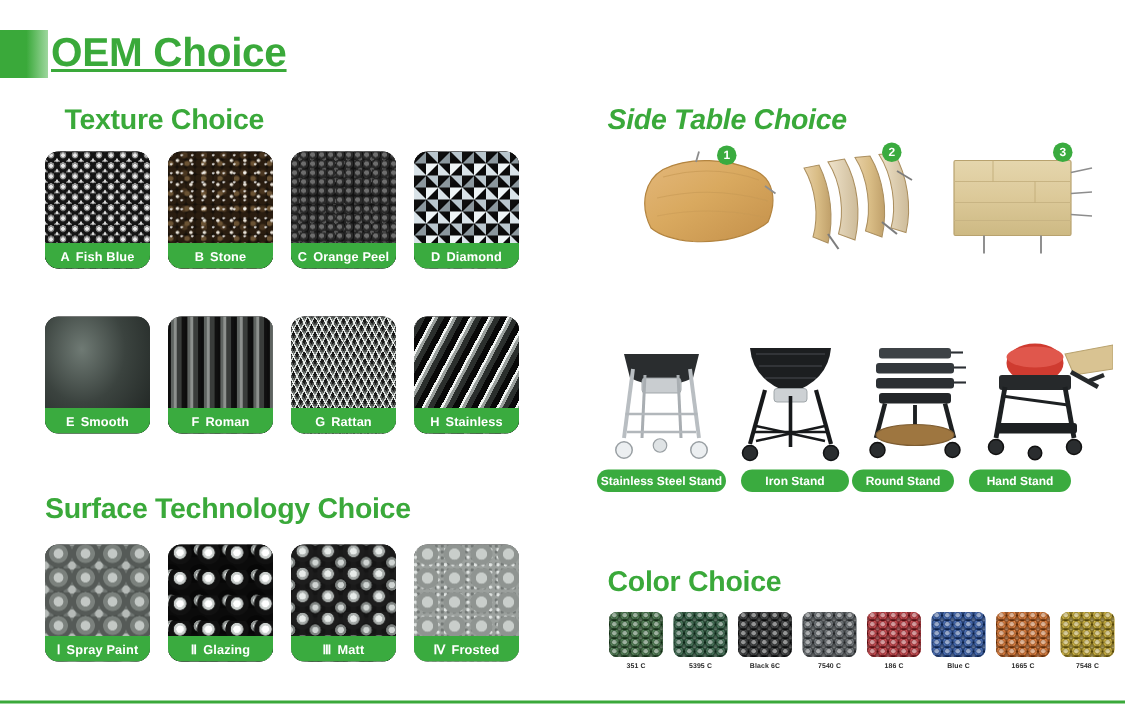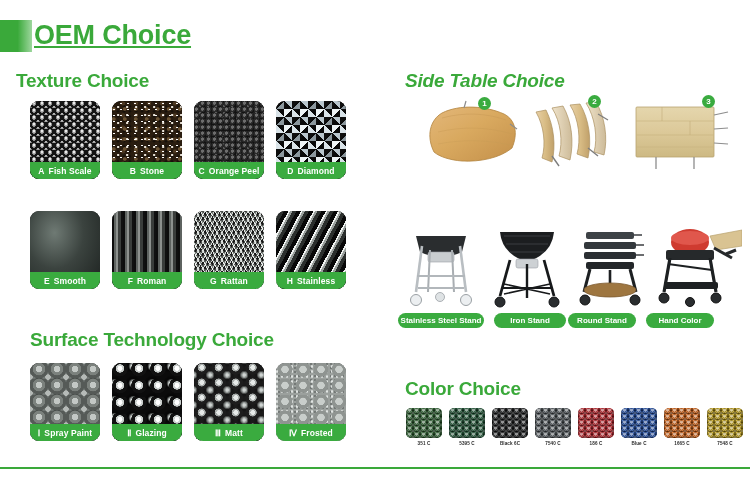--- a/index.html
+++ b/index.html
@@ -176,27 +176,27 @@
 </head>
 <body>
 
 <div class="page">
 
   <div class="header">
     <div class="accent-block"></div>
     <div class="page-title">OEM Choice</div>
   </div>
 
-  <div class="sect-title" style="left:16px;top:70px;">Texture Choice</div>
+  <div class="sect-title" style="left:43px;top:70px;">Texture Choice</div>
 
   <div class="swatch" style="left:30px;top:101px;">
     <div class="tex t-fishscale"></div>
     <div class="cap">
       <span class="k">A</span>
-      <span>Fish Scale</span>
+      <span>Fish Blue</span>
     </div>
   </div>
   <div class="swatch" style="left:112px;top:101px;">
     <div class="tex t-stone"></div>
     <div class="cap">
       <span class="k">B</span>
       <span>Stone</span>
     </div>
   </div>
   <div class="swatch" style="left:194px;top:101px;">
@@ -409,21 +409,21 @@
       <path d="M18 40 L62 46" stroke="#1d2022" stroke-width="2" fill="none"></path>
       <circle cx="14" cy="74" r="5" fill="#2a2d2f" stroke="#111" stroke-width="1"></circle>
       <circle cx="66" cy="74" r="5" fill="#2a2d2f" stroke="#111" stroke-width="1"></circle>
       <circle cx="40" cy="78" r="4.5" fill="#2a2d2f" stroke="#111" stroke-width="1"></circle>
     </svg>
   </div>
 
   <div class="pill" style="left:398px;top:313px;width:86px;">Stainless Steel Stand</div>
   <div class="pill" style="left:494px;top:313px;width:72px;">Iron Stand</div>
   <div class="pill" style="left:568px;top:313px;width:68px;">Round Stand</div>
-  <div class="pill" style="left:646px;top:313px;width:68px;">Hand Color</div>
+  <div class="pill" style="left:646px;top:313px;width:68px;">Hand Stand</div>
 
   <div class="sect-title" style="left:405px;top:378px;">Color Choice</div>
 
   <div class="color-sw" style="left:406px;top:408px;background:#2f6b33;">
       <div class="bumps"></div>
     </div>
   <div class="color-sw" style="left:449px;top:408px;background:#1d5a36;">
       <div class="bumps"></div>
     </div>
   <div class="color-sw" style="left:492px;top:408px;background:#17191a;">

